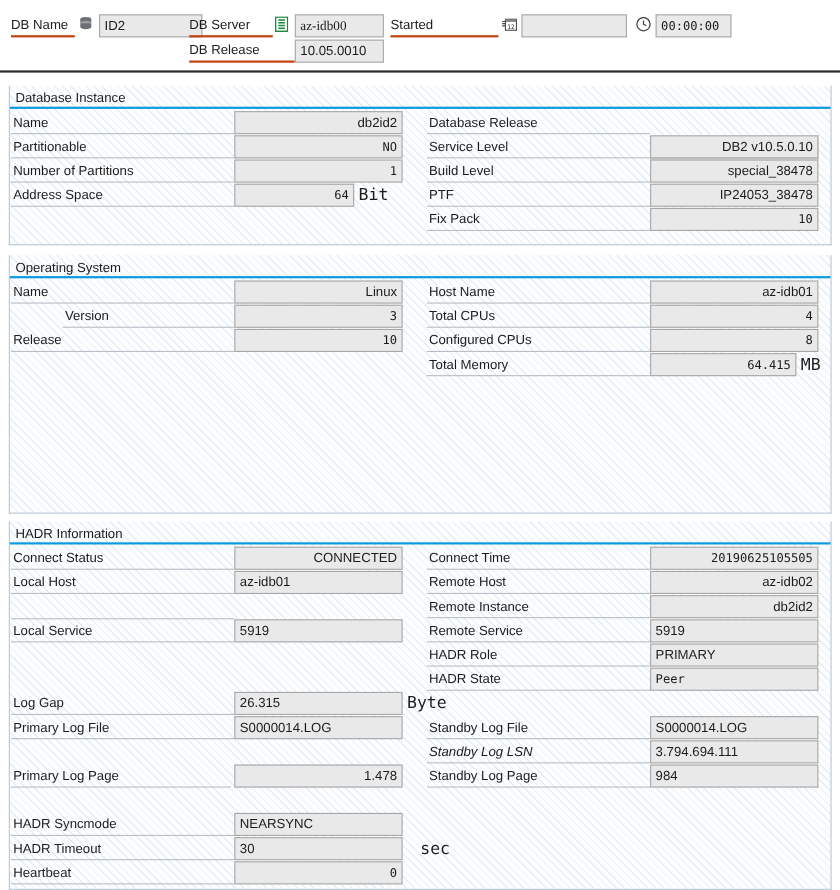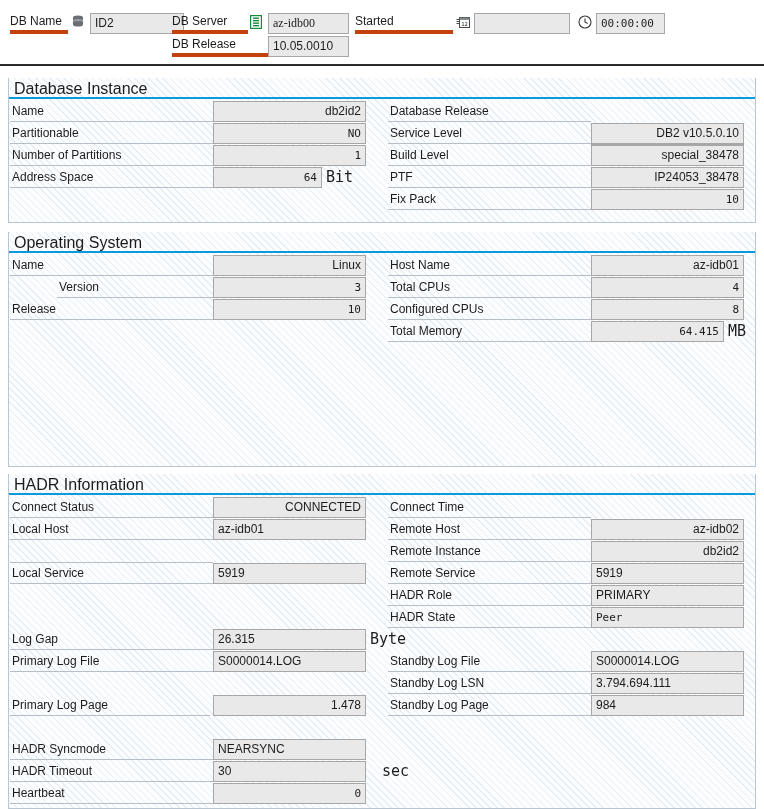--- a/index.html
+++ b/index.html
@@ -34,21 +34,21 @@
     background:#2a2a2a;
   }
 
   .hrow{position:absolute;height:22px;display:flex;align-items:center;}
 
   .lbl{
     font-size:12px;color:#1c1c1c;white-space:nowrap;
     line-height:22px;
   }
   .lbl-underline{
-    border-bottom:4px solid #c2410c;
+    border-bottom:2px solid #c2410c;
     height:21px;box-sizing:border-box;display:flex;align-items:center;
   }
 
   
   .fld{
     box-sizing:border-box;
     height:21px;
     border:1px solid #a7a7a7;
     background:#e9e9e9;
     font-size:12px;
@@ -68,21 +68,21 @@
 
   
   .panel{
     position:absolute;
     box-sizing:border-box;
     border:1px solid #b9c6d2;
     border-top:none;
   }
   .panel-title{
     position:absolute;
-    font-size:16px;
+    font-size:12px;
     color:#1c1c1c;
     white-space:nowrap;
     line-height:14px;
   }
   .panel-rule{
     position:absolute;height:2px;background:#0a9ae0;
   }
 
   
   .frow{position:absolute;height:21px;}
@@ -289,20 +289,21 @@
     <span class="fld l" style="position:absolute;left:203px;top:0;width:153px;">30</span>
     <span class="unit" style="left:372px;top:0;">sec</span>
   </div>
   <div class="frow" style="left:10px;top:783px;width:365px;">
     <span class="cap" style="width:203px;">Heartbeat</span>
     <span class="fld r mono" style="position:absolute;left:203px;top:0;width:153px;">0</span>
   </div>
 
   <div class="frow" style="left:388px;top:497px;width:365px;">
     <span class="cap" style="width:203px;">Connect Time</span>
+    <span class="fld r mono" style="position:absolute;left:203px;top:0;width:153px;">20190625105505</span>
   </div>
   <div class="frow" style="left:388px;top:519px;width:365px;">
     <span class="cap" style="width:203px;">Remote Host</span>
     <span class="fld r" style="position:absolute;left:203px;top:0;width:153px;">az-idb02</span>
   </div>
   <div class="frow" style="left:388px;top:541px;width:365px;">
     <span class="cap" style="width:203px;">Remote Instance</span>
     <span class="fld r" style="position:absolute;left:203px;top:0;width:153px;">db2id2</span>
   </div>
   <div class="frow" style="left:388px;top:563px;width:365px;">
@@ -316,21 +317,21 @@
   <div class="frow" style="left:388px;top:607px;width:365px;">
     <span class="cap" style="width:203px;">HADR State</span>
     <span class="fld l mono" style="position:absolute;left:203px;top:0;width:153px;">Peer</span>
   </div>
 
   <div class="frow" style="left:388px;top:651px;width:365px;">
     <span class="cap" style="width:203px;">Standby Log File</span>
     <span class="fld l" style="position:absolute;left:203px;top:0;width:153px;">S0000014.LOG</span>
   </div>
   <div class="frow" style="left:388px;top:673px;width:365px;">
-    <span class="cap" style="width:203px;">Standby Log LSN</span>
+    <span class="cap" style="width:203px;font-style:italic;">Standby Log LSN</span>
     <span class="fld l" style="position:absolute;left:203px;top:0;width:153px;">3.794.694.111</span>
   </div>
   <div class="frow" style="left:388px;top:695px;width:365px;">
     <span class="cap" style="width:203px;">Standby Log Page</span>
     <span class="fld l" style="position:absolute;left:203px;top:0;width:153px;">984</span>
   </div>
 
 </div>
 
 </body></html>

